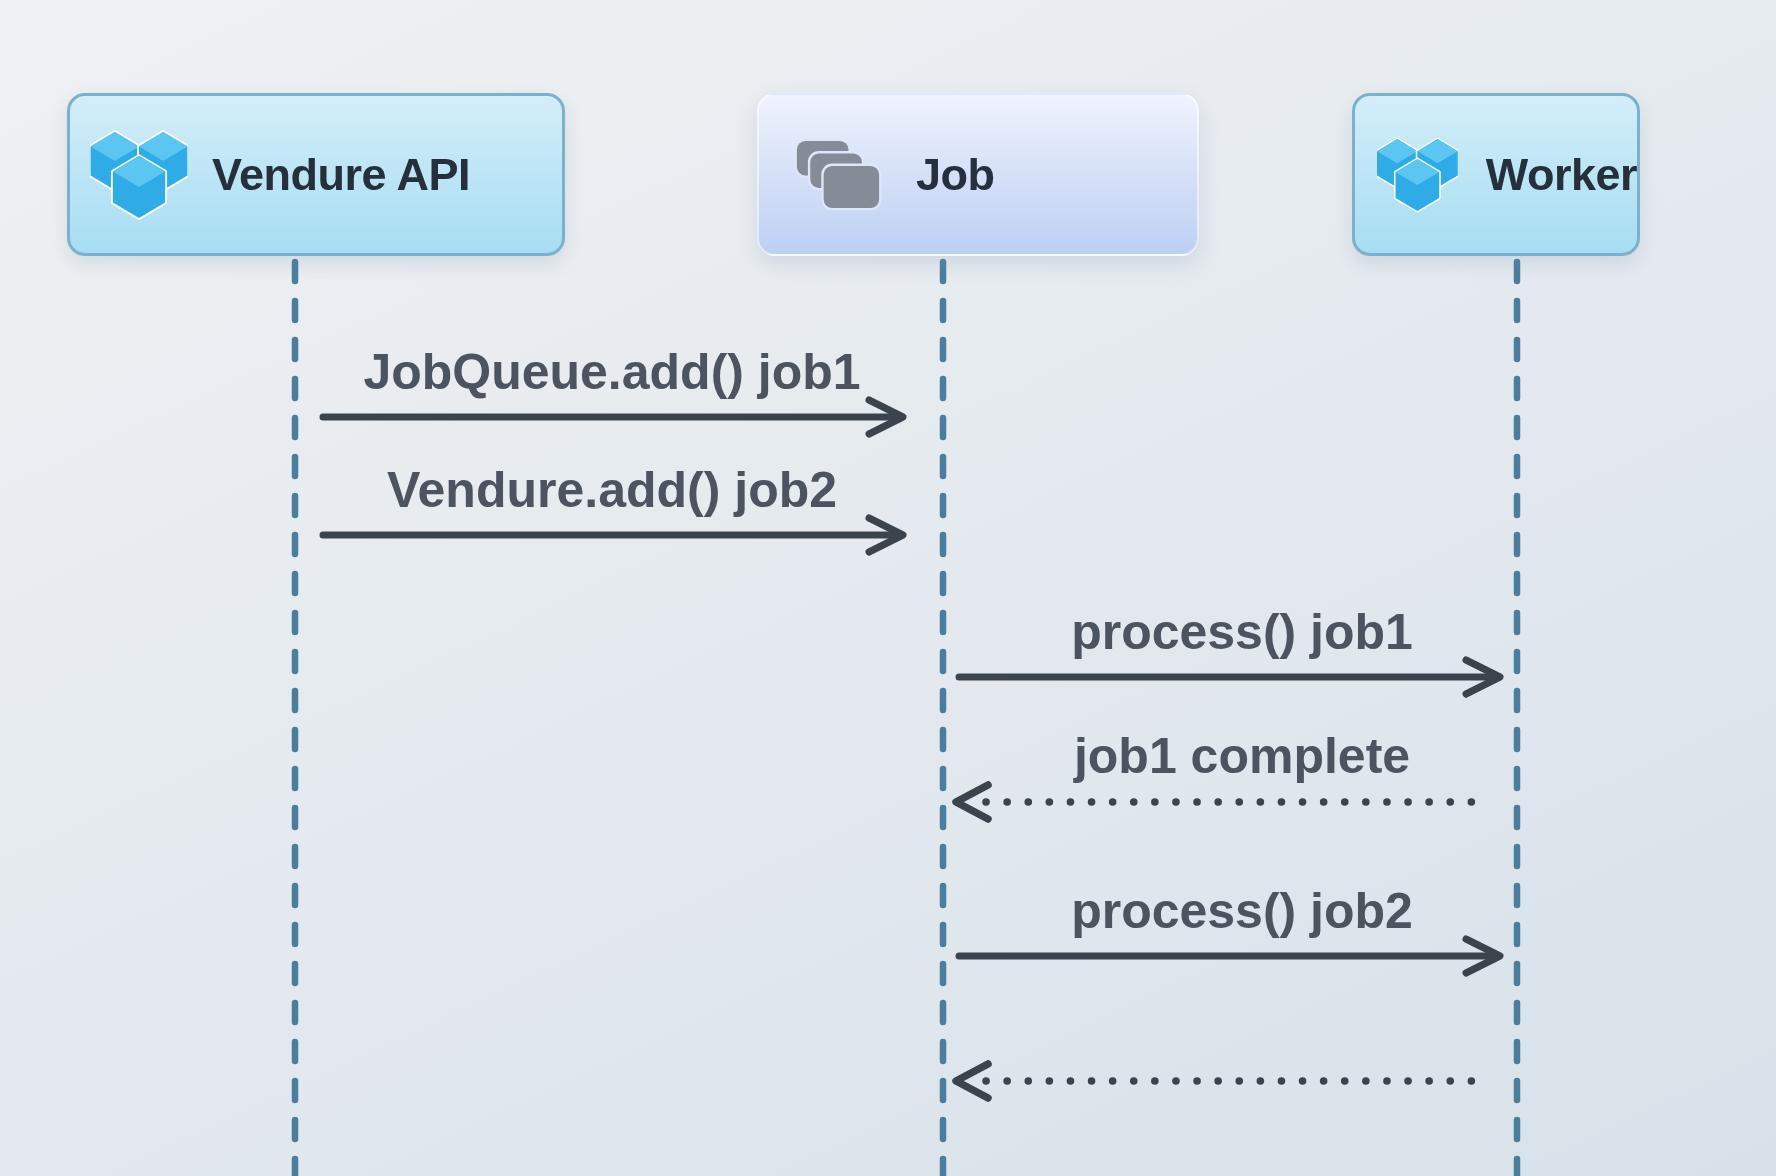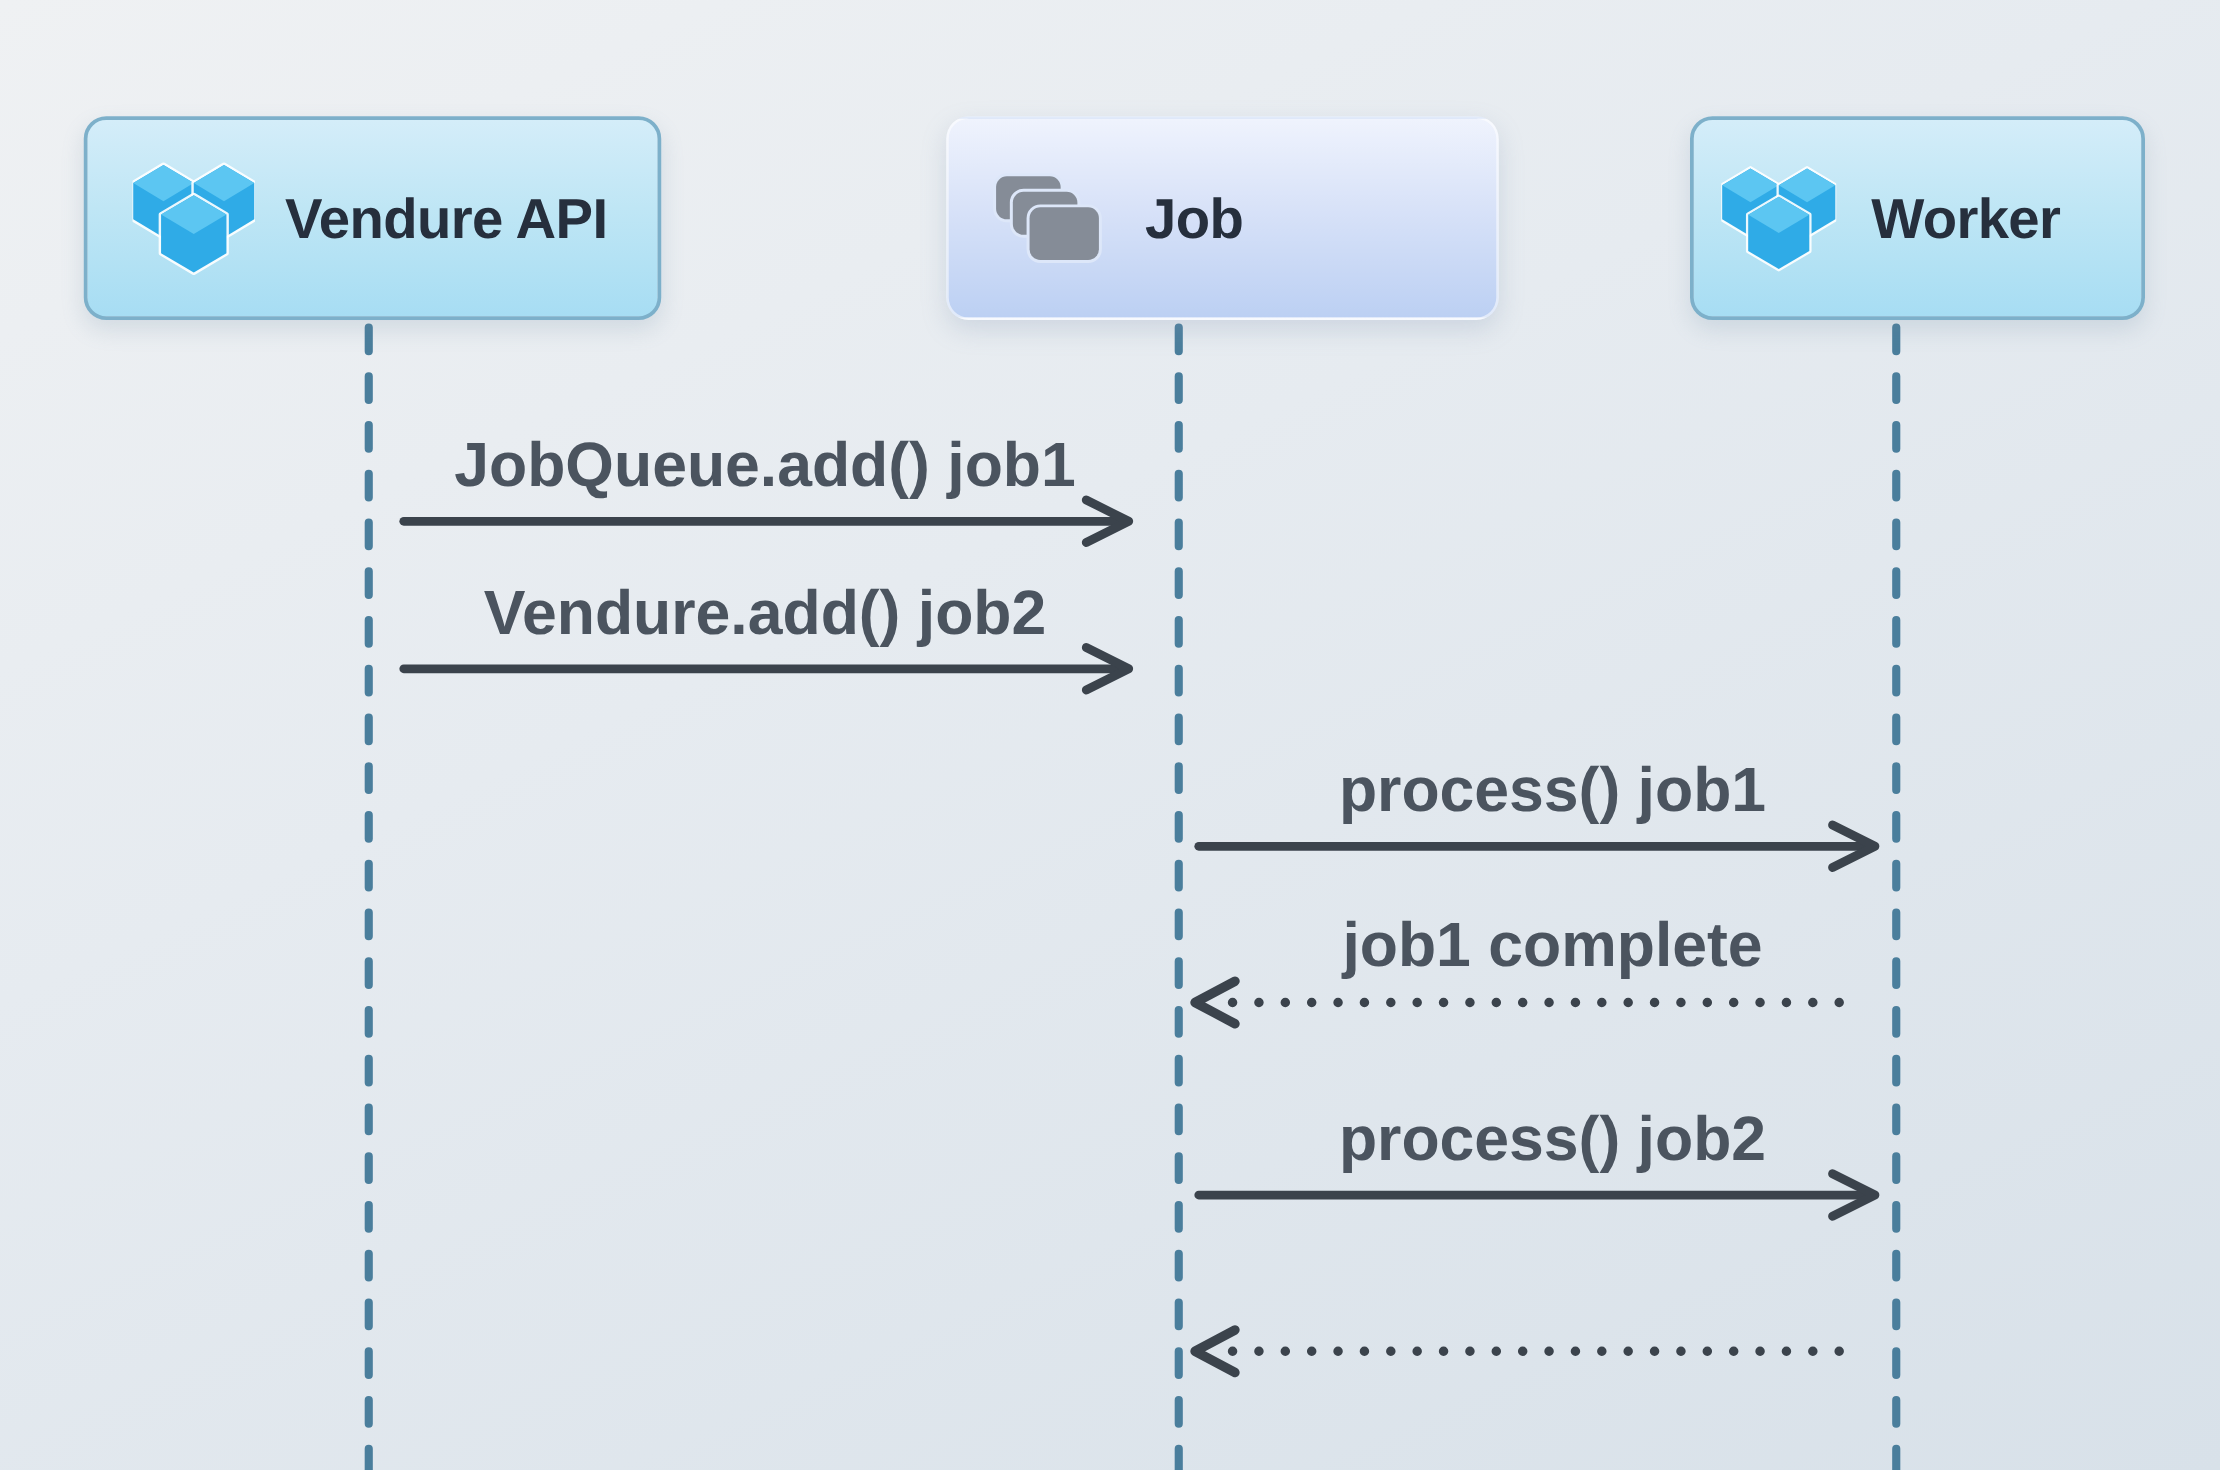--- a/index.html
+++ b/index.html
@@ -76,21 +76,21 @@
         <line x1="986" y1="802" x2="1484" y2="802" stroke-dasharray="0.1 21"></line>
         <polyline points="988,785 956,802 988,819"></polyline>
       </g>
       <g>
         <line x1="986" y1="1081" x2="1484" y2="1081" stroke-dasharray="0.1 21"></line>
         <polyline points="988,1064 956,1081 988,1098"></polyline>
       </g>
     </g>
   </svg>
 
-  <div class="actor actor-cyan" style="left:67px;width:462px;padding-left:36px;gap:24px;">
+  <div class="actor actor-cyan" style="left:67px;width:498px;padding-left:20px;gap:24px;">
     <svg width="98" height="92" viewBox="0 0 100 95">
       <g>
         <polygon class="cube-hex" fill="#2fabe7" points="25,3 50,18 50,48 25,63 0,48 0,18"></polygon>
         <polygon fill="#5cc6f2" points="25,3 50,18 25,33 0,18"></polygon>
         <polygon class="cube-hex" fill="#2fabe7" points="75,3 100,18 100,48 75,63 50,48 50,18"></polygon>
         <polygon fill="#5cc6f2" points="75,3 100,18 75,33 50,18"></polygon>
         <polygon class="cube-hex" fill="#2fabe7" points="50,28 77,44 77,76 50,92 23,76 23,44"></polygon>
         <polygon fill="#5cc6f2" points="50,28 77,44 50,60 23,44"></polygon>
       </g>
     </svg>
@@ -99,21 +99,21 @@
 
   <div class="actor actor-blue" style="left:725px;width:442px;padding-left:35px;gap:34px;">
     <svg width="88" height="73" viewBox="0 0 92 76">
       <rect class="card" x="3" y="3" width="54" height="36" rx="9" fill="#858c97"></rect>
       <rect class="card" x="17" y="16" width="54" height="36" rx="9" fill="#858c97"></rect>
       <rect class="card" x="31" y="29" width="58" height="44" rx="9" fill="#858c97"></rect>
     </svg>
     <span class="actor-label">Job</span>
   </div>
 
-  <div class="actor actor-cyan" style="left:1352px;width:364px;padding-left:22px;gap:28px;">
+  <div class="actor actor-cyan" style="left:1352px;width:288px;padding-left:22px;gap:28px;">
     <svg width="92" height="86" viewBox="0 0 100 95">
       <g>
         <polygon class="cube-hex" fill="#2fabe7" points="25,3 50,18 50,48 25,63 0,48 0,18"></polygon>
         <polygon fill="#5cc6f2" points="25,3 50,18 25,33 0,18"></polygon>
         <polygon class="cube-hex" fill="#2fabe7" points="75,3 100,18 100,48 75,63 50,48 50,18"></polygon>
         <polygon fill="#5cc6f2" points="75,3 100,18 75,33 50,18"></polygon>
         <polygon class="cube-hex" fill="#2fabe7" points="50,28 77,44 77,76 50,92 23,76 23,44"></polygon>
         <polygon fill="#5cc6f2" points="50,28 77,44 50,60 23,44"></polygon>
       </g>
     </svg>

